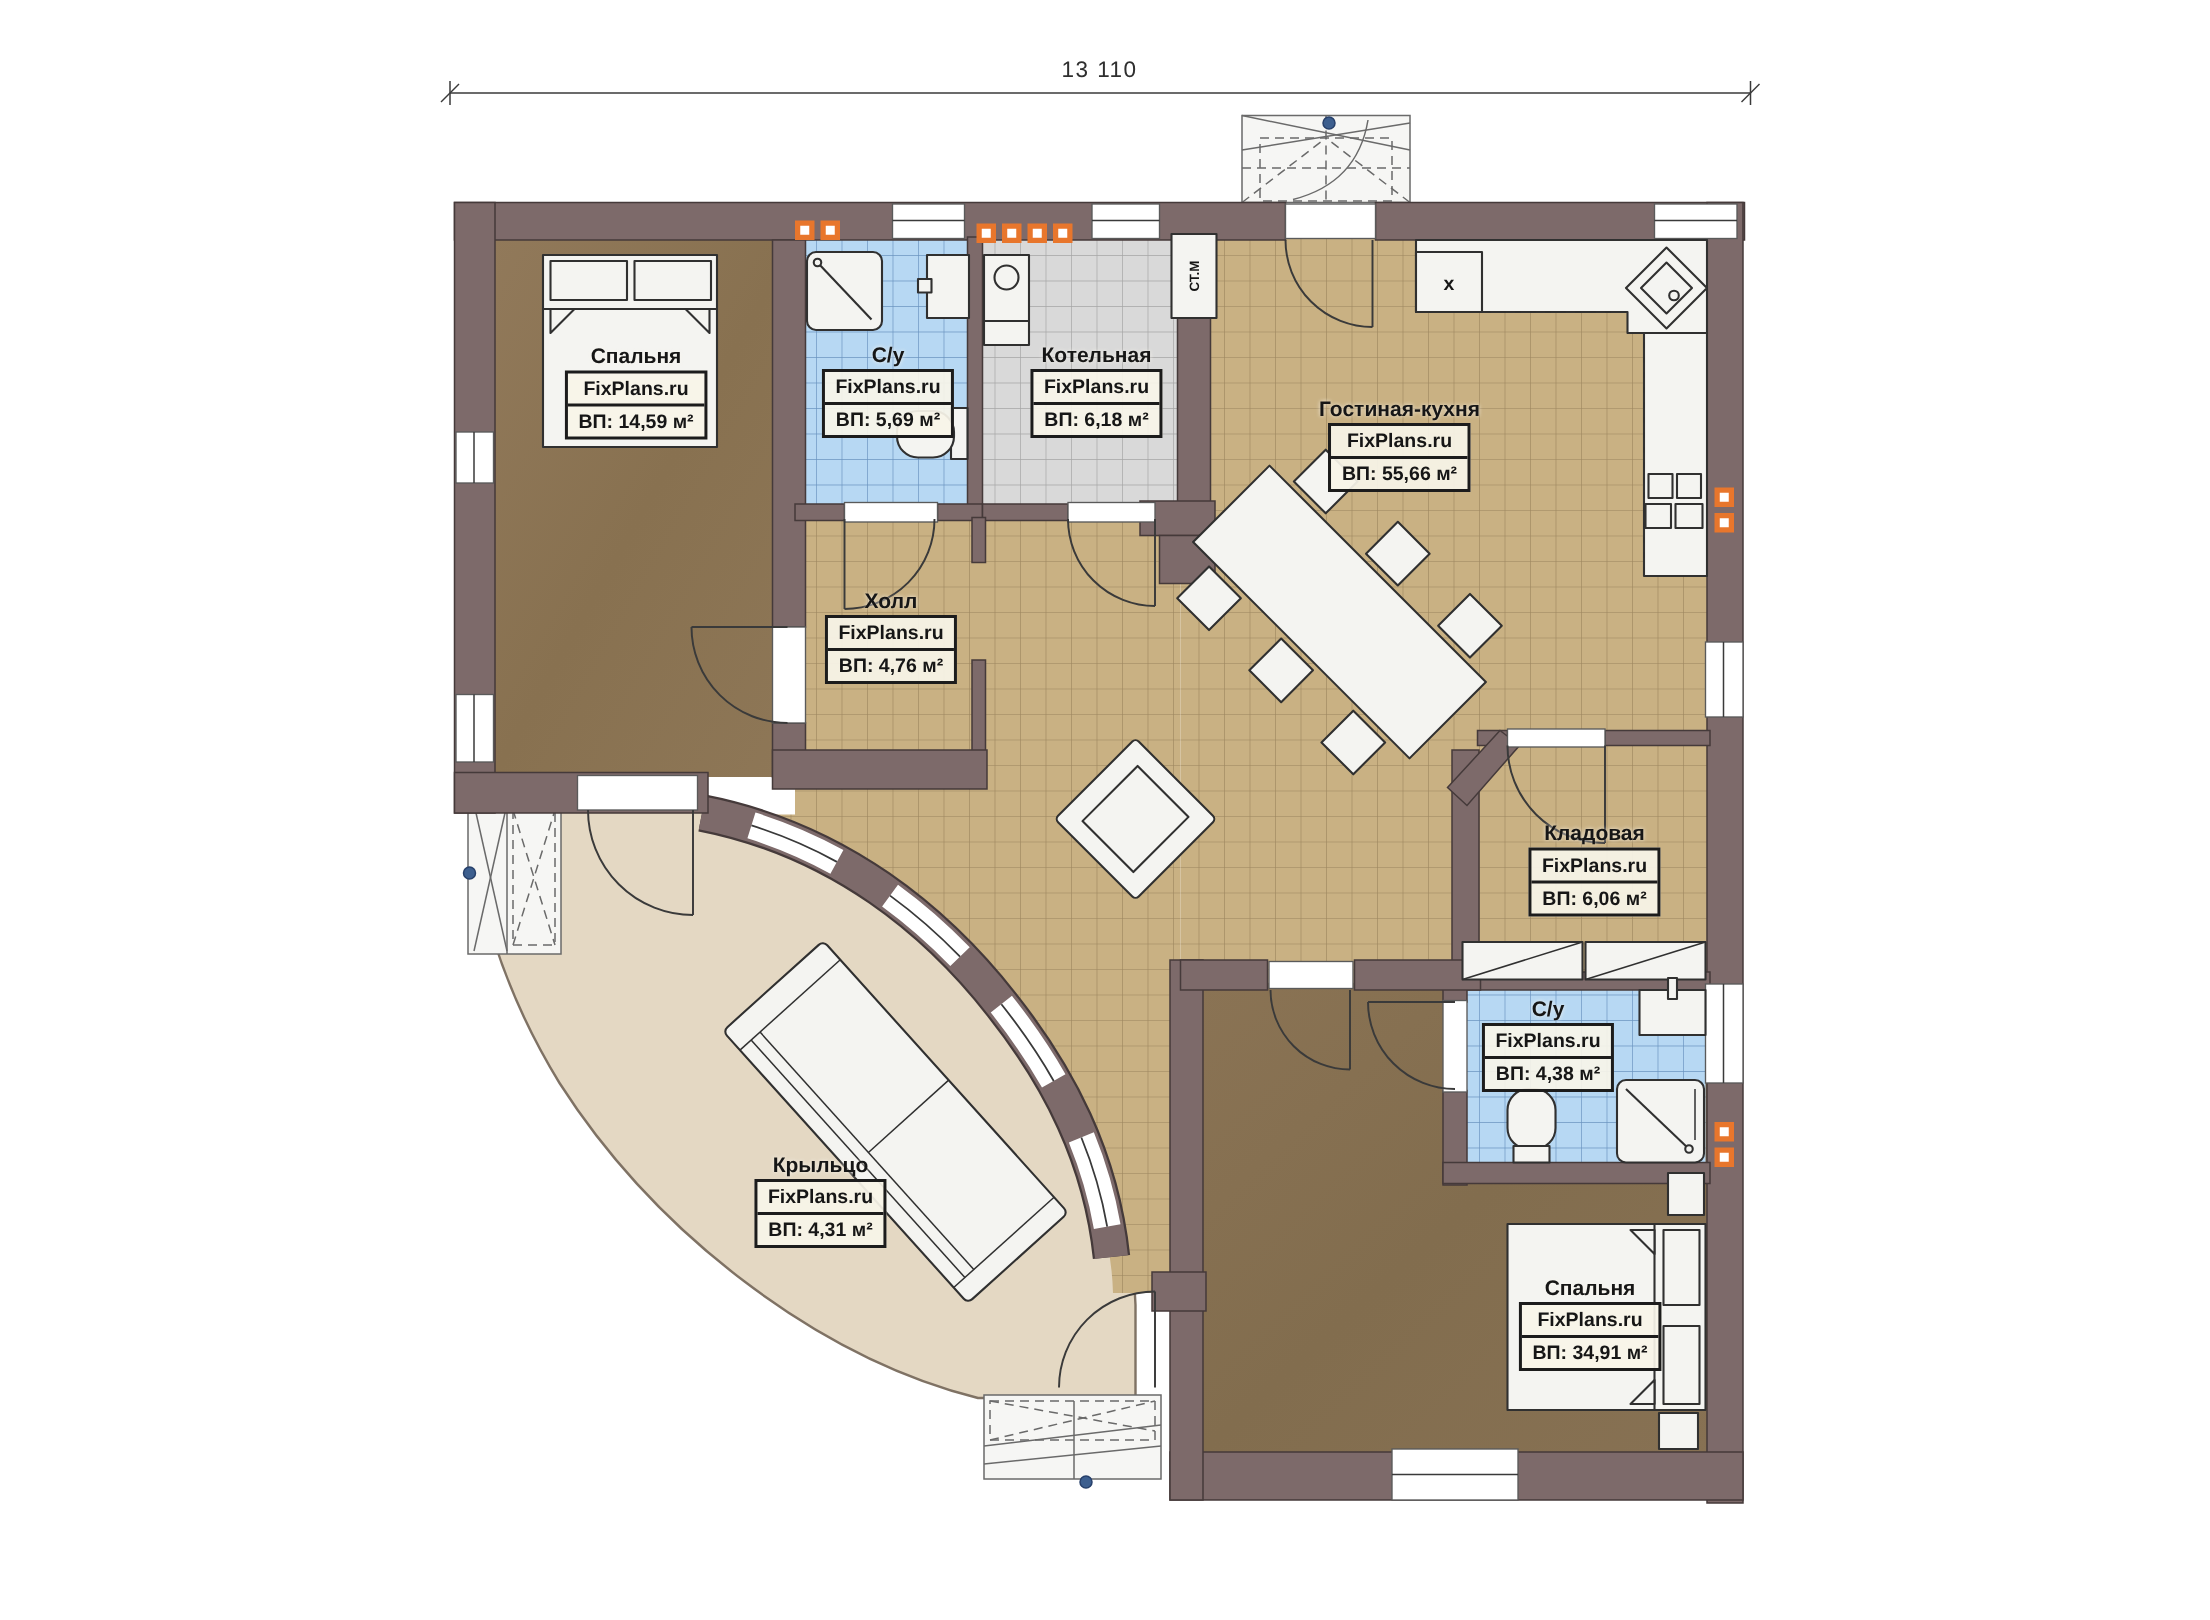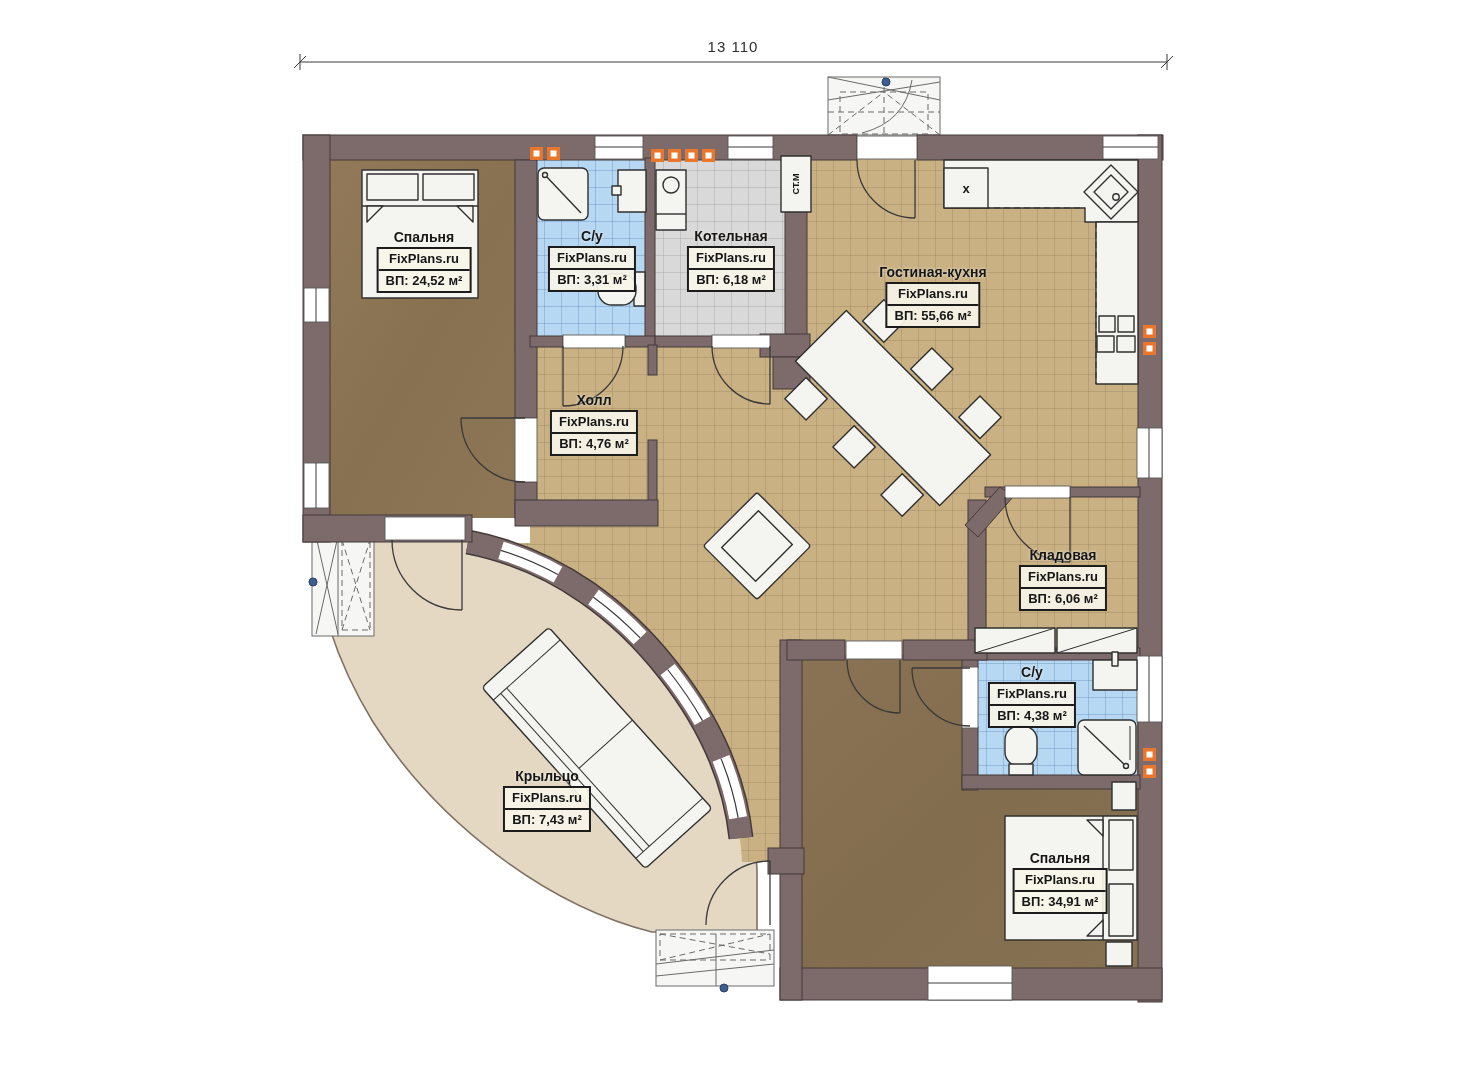--- a/index.html
+++ b/index.html
@@ -401,29 +401,29 @@
   <span style="transform:rotate(-90deg);white-space:nowrap;">СТ.М</span>
 </div>
 <div class="marker-text" style="left:944px;top:168px;width:44px;height:40px;font-size:13px;font-weight:700;">
   <span>x</span>
 </div>
 
 <div class="room-label" style="left:424px;top:229px;">
   <div class="room-name">Спальня</div>
   <div class="room-box">
     <div class="room-brand">FixPlans.ru</div>
-    <div class="room-area">ВП: 24,52 м²</div>
+    <div class="room-area">ВП: 14,59 м²</div>
   </div>
 </div>
 
 <div class="room-label" style="left:592px;top:228px;">
   <div class="room-name">С/у</div>
   <div class="room-box">
     <div class="room-brand">FixPlans.ru</div>
-    <div class="room-area">ВП: 3,31 м²</div>
+    <div class="room-area">ВП: 5,69 м²</div>
   </div>
 </div>
 
 <div class="room-label" style="left:731px;top:228px;">
   <div class="room-name">Котельная</div>
   <div class="room-box">
     <div class="room-brand">FixPlans.ru</div>
     <div class="room-area">ВП: 6,18 м²</div>
   </div>
 </div>
@@ -465,17 +465,17 @@
   <div class="room-box">
     <div class="room-brand">FixPlans.ru</div>
     <div class="room-area">ВП: 34,91 м²</div>
   </div>
 </div>
 
 <div class="room-label" style="left:505px;top:768px;margin-left:42px;">
   <div class="room-name">Крыльцо</div>
   <div class="room-box">
     <div class="room-brand">FixPlans.ru</div>
-    <div class="room-area">ВП: 7,43 м²</div>
+    <div class="room-area">ВП: 4,31 м²</div>
   </div>
 </div>
 
 </div>
 
 </body></html>

